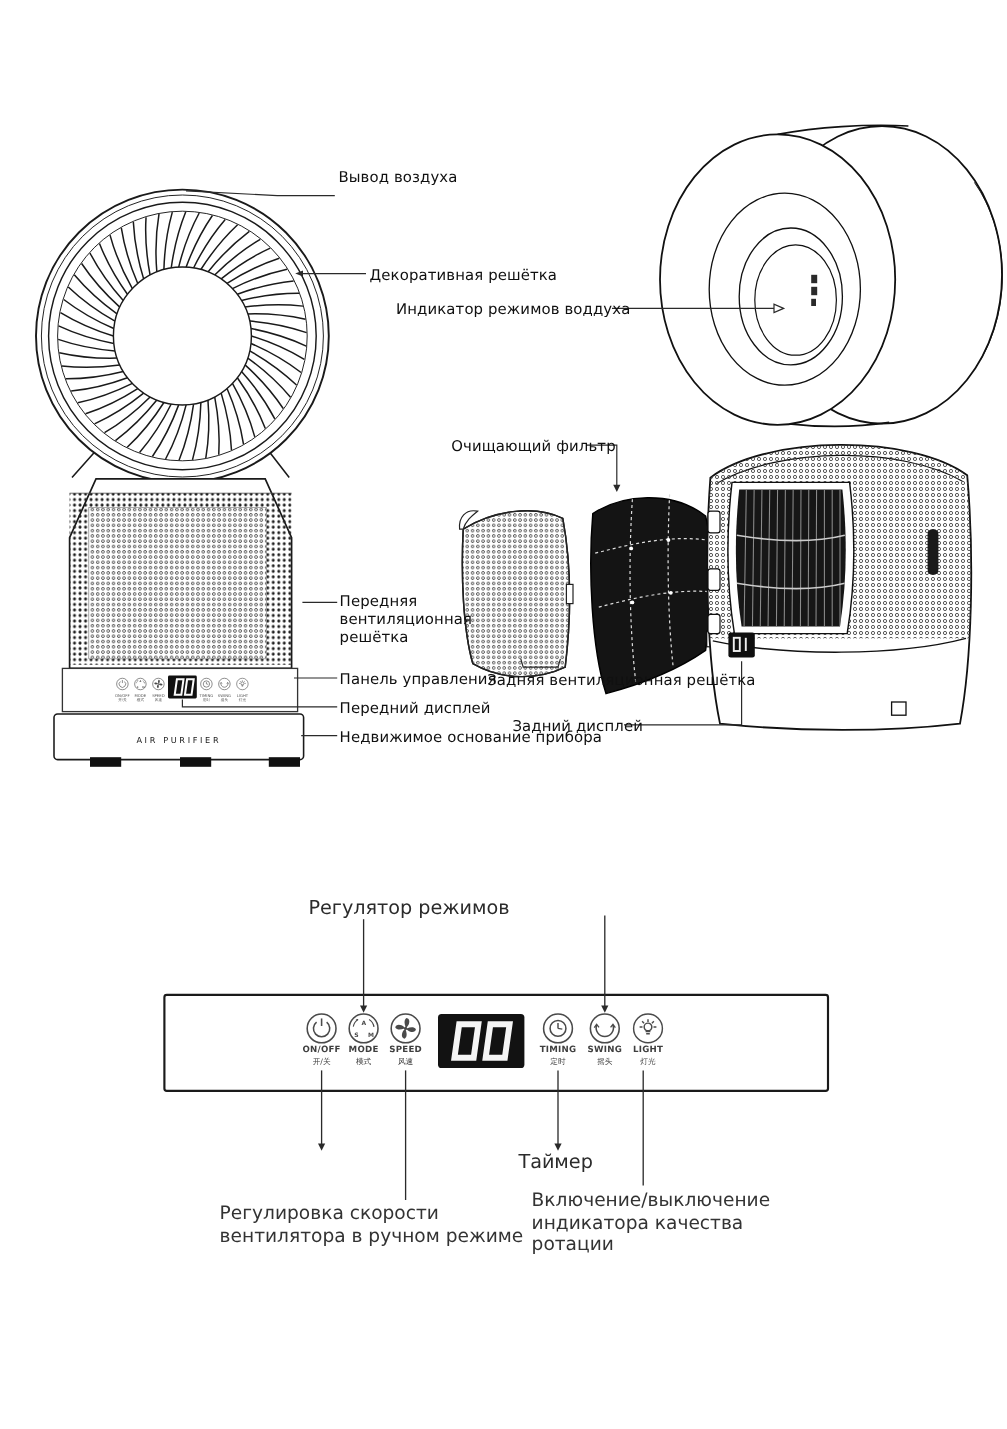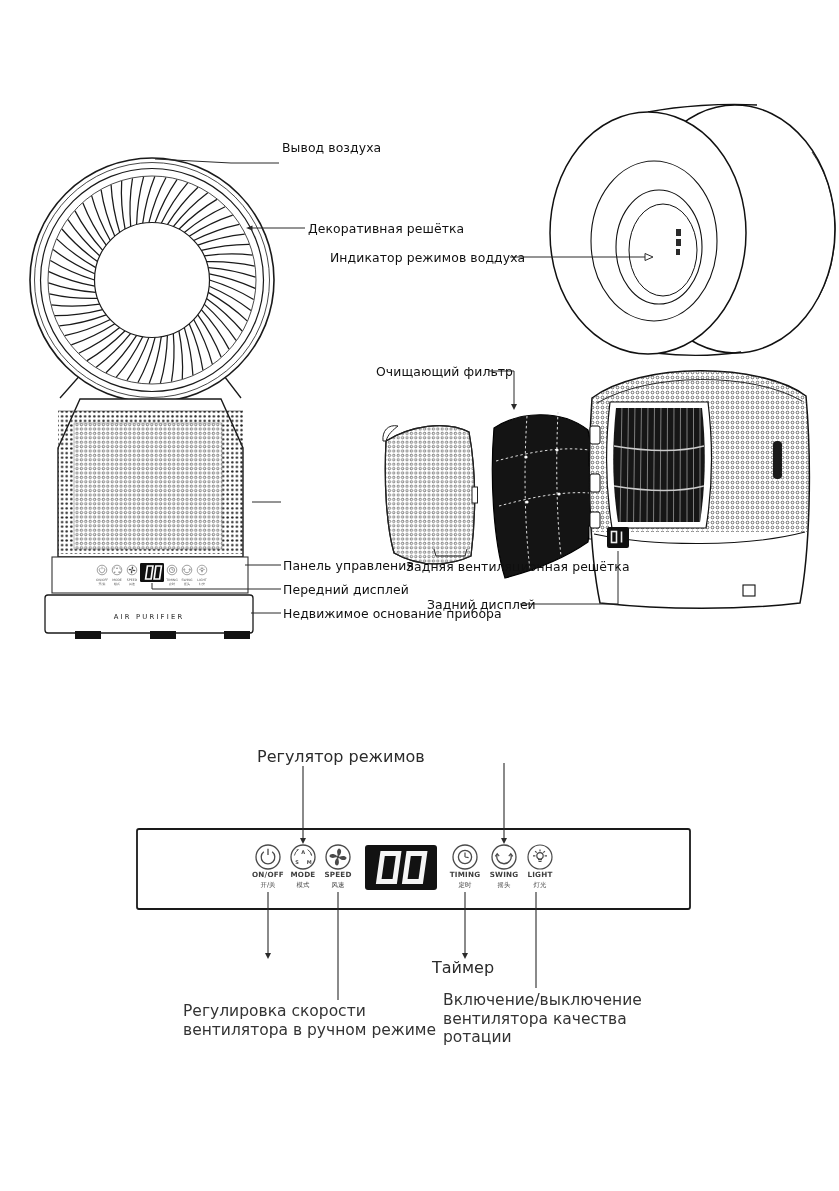--- a/index.html
+++ b/index.html
@@ -352,20 +352,25 @@
   </div>
   <div class="abs pl" style="left:308px;top:221px;">
     <span>Декоративная решётка</span>
   </div>
   <div class="abs pl" style="left:330px;top:250px;">
     <span>Индикатор режимов воддуха</span>
   </div>
   <div class="abs pl" style="left:376px;top:364px;">
     <span>Очищающий фильтр</span>
   </div>
+  <div class="abs pl" style="left:283px;top:493px;">
+    <div>Передняя</div>
+    <div>вентиляционная</div>
+    <div>решётка</div>
+  </div>
   <div class="abs pl" style="left:283px;top:558px;">
     <span>Панель управления</span>
   </div>
   <div class="abs pl" style="left:283px;top:582px;">
     <span>Передний дисплей</span>
   </div>
   <div class="abs pl" style="left:406px;top:559px;">
     <span>Задняя вентиляционная решётка</span>
   </div>
   <div class="abs pl" style="left:427px;top:597px;">
@@ -380,17 +385,17 @@
   </div>
   <div class="abs co2" style="left:183px;top:1002px;">
     <div>Регулировка скорости</div>
     <div>вентилятора в ручном режиме</div>
   </div>
   <div class="abs co" style="left:432px;top:958px;">
     <span>Таймер</span>
   </div>
   <div class="abs co2" style="left:443px;top:991px;">
     <div>Включение/выключение</div>
-    <div>вентилятора качества</div>
+    <div>индикатора качества</div>
     <div>ротации</div>
   </div>
 
 </div>
 
 </body></html>

